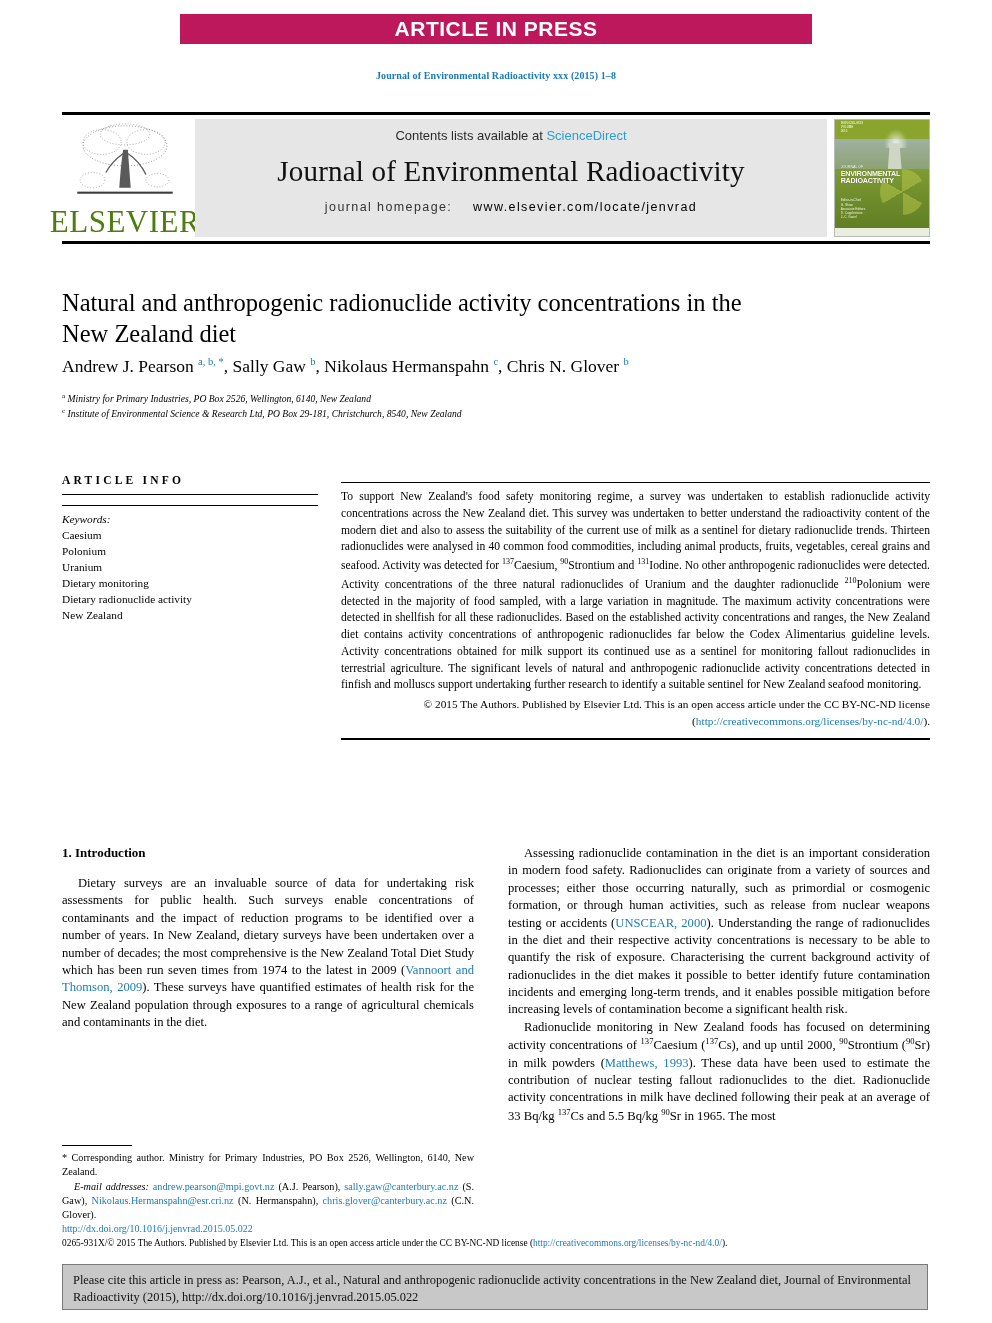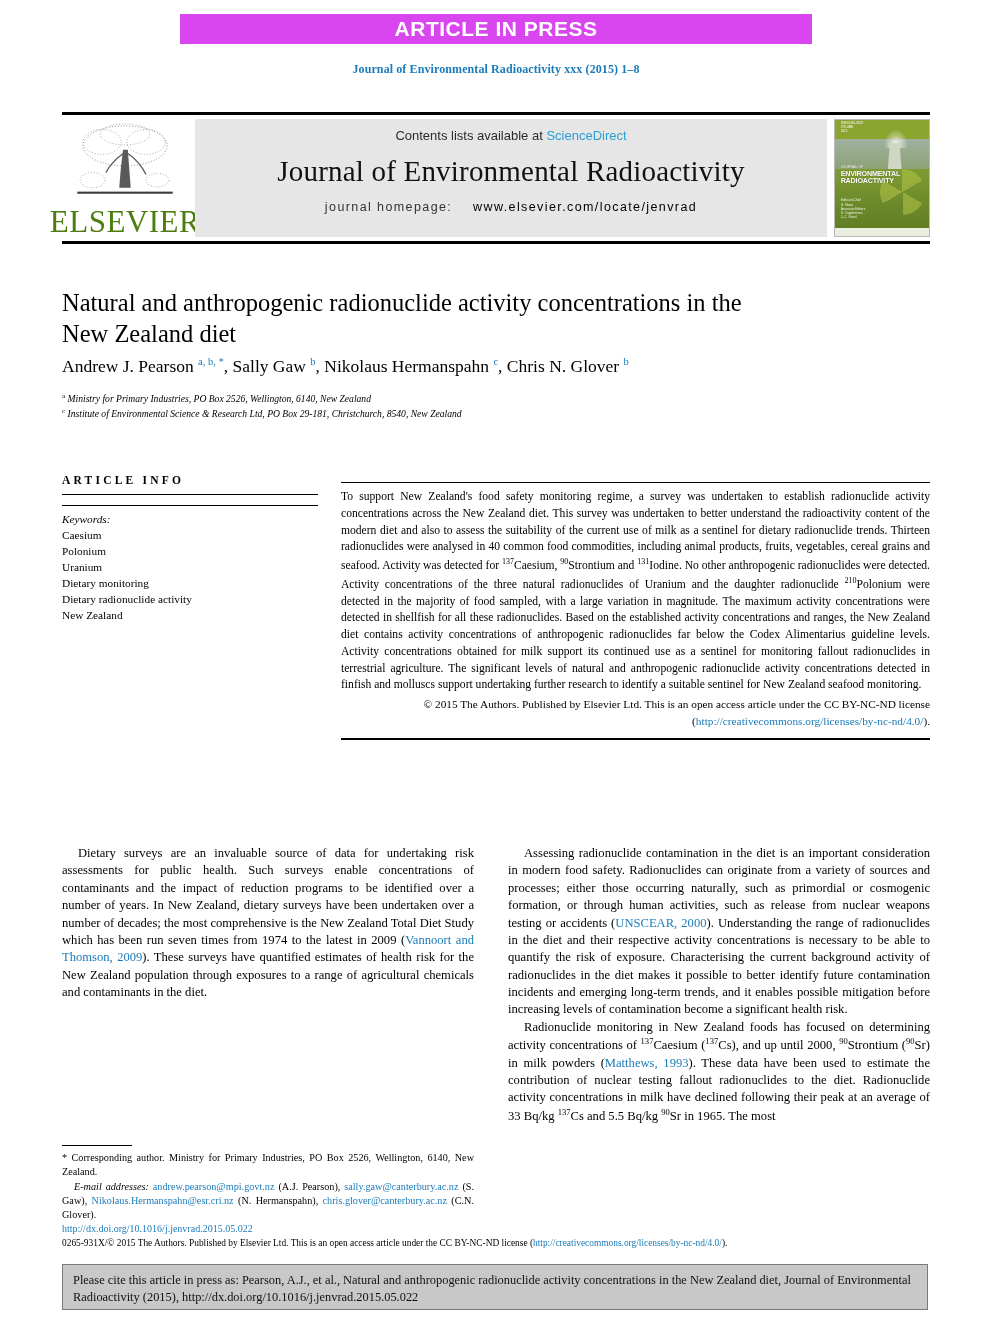--- a/index.html
+++ b/index.html
@@ -23,42 +23,42 @@
     background: #fff;
   }
 
   
   .aip-band {
     position: absolute;
     left: 180px;
     top: 14px;
     width: 632px;
     height: 30px;
-    background: #d946ef;
+    background: #be185d;
     display: flex;
     align-items: center;
     justify-content: center;
   }
   .aip-band span {
     font-family: "Liberation Sans", sans-serif;
     font-weight: bold;
     font-size: 21px;
     letter-spacing: 0.5px;
     color: #ffffff;
   }
 
   
   .running-head {
     position: absolute;
     left: 0;
-    top: 62px;
+    top: 70px;
     width: 992px;
     text-align: center;
     font-family: "Liberation Serif", serif;
-    font-size: 12px;
+    font-size: 10px;
     color: #1a7bb9;
     font-weight: bold;
     letter-spacing: 0.1px;
   }
 
   
   .masthead {
     position: absolute;
     left: 62px;
     top: 112px;
@@ -484,20 +484,21 @@
   </div>
 
   <div class="abstract-col">
     <hr class="hr-thin">
     <div class="abstract-body">To support New Zealand's food safety monitoring regime, a survey was undertaken to establish radionuclide activity concentrations across the New Zealand diet. This survey was undertaken to better understand the radioactivity content of the modern diet and also to assess the suitability of the current use of milk as a sentinel for dietary radionuclide trends. Thirteen radionuclides were analysed in 40 common food commodities, including animal products, fruits, vegetables, cereal grains and seafood. Activity was detected for <sup>137</sup>Caesium, <sup>90</sup>Strontium and <sup>131</sup>Iodine. No other anthropogenic radionuclides were detected. Activity concentrations of the three natural radionuclides of Uranium and the daughter radionuclide <sup>210</sup>Polonium were detected in the majority of food sampled, with a large variation in magnitude. The maximum activity concentrations were detected in shellfish for all these radionuclides. Based on the established activity concentrations and ranges, the New Zealand diet contains activity concentrations of anthropogenic radionuclides far below the Codex Alimentarius guideline levels. Activity concentrations obtained for milk support its continued use as a sentinel for monitoring fallout radionuclides in terrestrial agriculture. The significant levels of natural and anthropogenic radionuclide activity concentrations detected in finfish and molluscs support undertaking further research to identify a suitable sentinel for New Zealand seafood monitoring.</div>
     <div class="copy-line">© 2015 The Authors. Published by Elsevier Ltd. This is an open access article under the CC BY-NC-ND license (<span class="ref">http://creativecommons.org/licenses/by-nc-nd/4.0/</span>).</div>
     <hr class="abstract-rule-bottom">
   </div>
 
   <div class="col-left">
+    <div class="h2">1. Introduction</div>
     <p class="para">Dietary surveys are an invaluable source of data for undertaking risk assessments for public health. Such surveys enable concentrations of contaminants and the impact of reduction programs to be identified over a number of years. In New Zealand, dietary surveys have been undertaken over a number of decades; the most comprehensive is the New Zealand Total Diet Study which has been run seven times from 1974 to the latest in 2009 (<span class="ref">Vannoort and Thomson, 2009</span>). These surveys have quantified estimates of health risk for the New Zealand population through exposures to a range of agricultural chemicals and contaminants in the diet.</p>
   </div>
 
   <div class="col-right">
     <p class="para">Assessing radionuclide contamination in the diet is an important consideration in modern food safety. Radionuclides can originate from a variety of sources and processes; either those occurring naturally, such as primordial or cosmogenic formation, or through human activities, such as release from nuclear weapons testing or accidents (<span class="ref">UNSCEAR, 2000</span>). Understanding the range of radionuclides in the diet and their respective activity concentrations is necessary to be able to quantify the risk of exposure. Characterising the current background activity of radionuclides in the diet makes it possible to better identify future contamination incidents and emerging long-term trends, and it enables possible mitigation before increasing levels of contamination become a significant health risk.</p>
     <p class="para">Radionuclide monitoring in New Zealand foods has focused on determining activity concentrations of <sup>137</sup>Caesium (<sup>137</sup>Cs), and up until 2000, <sup>90</sup>Strontium (<sup>90</sup>Sr) in milk powders (<span class="ref">Matthews, 1993</span>). These data have been used to estimate the contribution of nuclear testing fallout radionuclides to the diet. Radionuclide activity concentrations in milk have declined following their peak at an average of 33 Bq/kg <sup>137</sup>Cs and 5.5 Bq/kg <sup>90</sup>Sr in 1965. The most</p>
   </div>
 
   <div class="footnote">
     <hr class="fn-rule">

